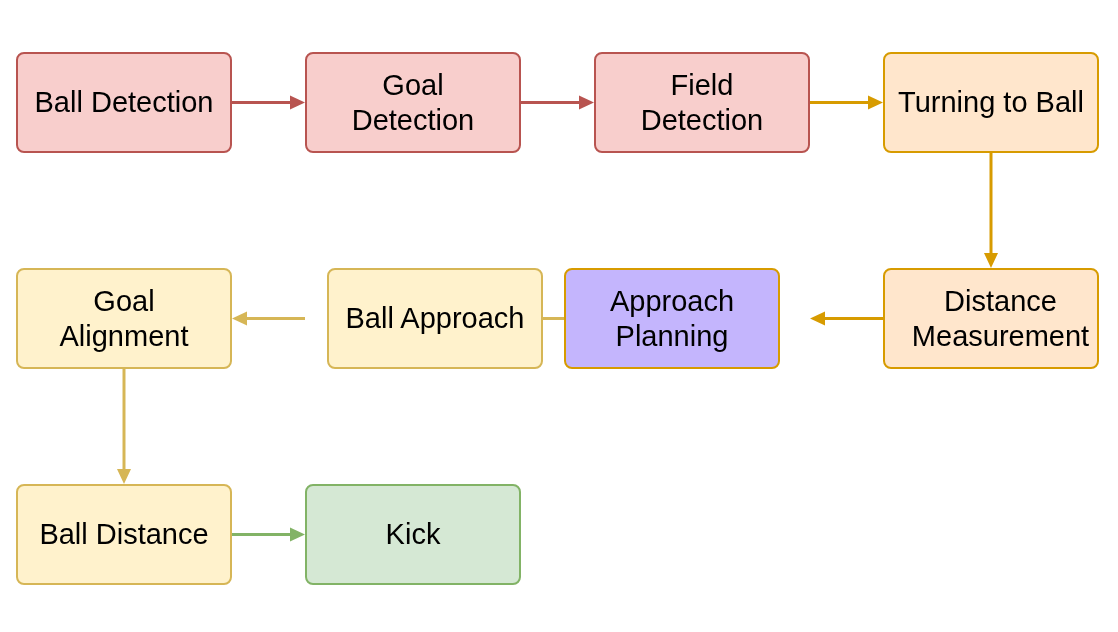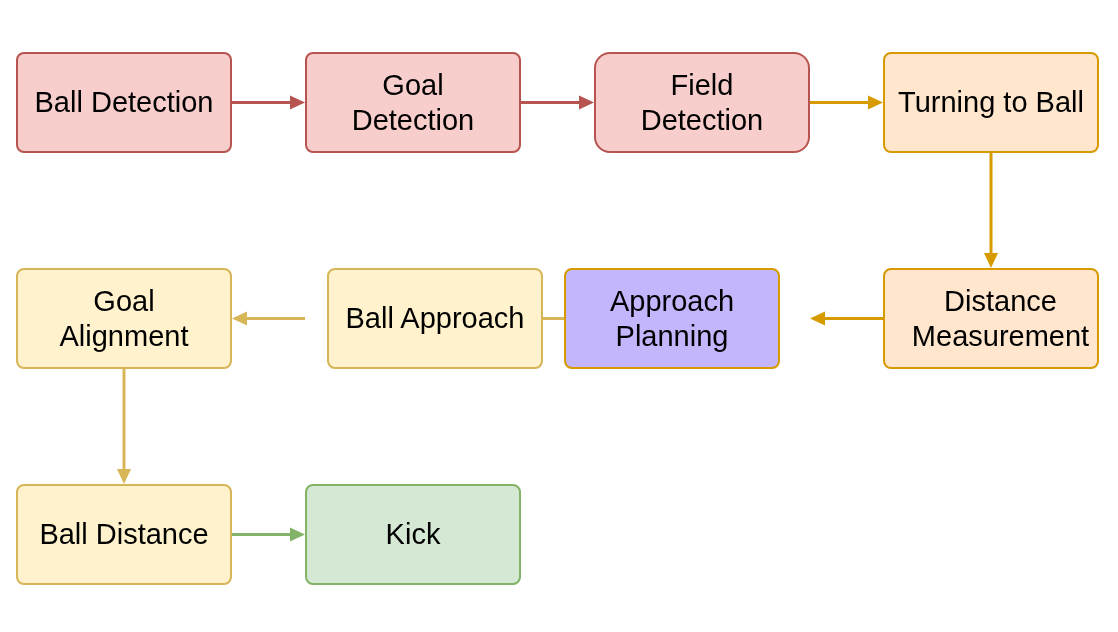--- a/index.html
+++ b/index.html
@@ -84,21 +84,21 @@
 
   <div class="node" style="left: 16px; top: 52px; background-color: rgb(248, 206, 204); border-color: rgb(184, 84, 80);">
     <span class="label">Ball Detection</span>
   </div>
 
   <div class="node" style="left: 305px; top: 52px; background-color: rgb(248, 206, 204); border-color: rgb(184, 84, 80);">
     <span class="label">Goal
 Detection</span>
   </div>
 
-  <div class="node" style="left: 594px; top: 52px; background-color: rgb(248, 206, 204); border-color: rgb(184, 84, 80); border-radius: 16px;">
+  <div class="node" style="left: 594px; top: 52px; background-color: rgb(248, 206, 204); border-color: rgb(184, 84, 80);">
     <span class="label">Field
 Detection</span>
   </div>
 
   <div class="node" style="left: 883px; top: 52px; background-color: rgb(255, 230, 204); border-color: rgb(215, 155, 0);">
     <span class="label">Turning to Ball</span>
   </div>
 
   <div class="node" style="left: 883px; top: 268px; background-color: rgb(255, 230, 204); border-color: rgb(215, 155, 0); padding-left: 19px;">
     <span class="label">Distance

